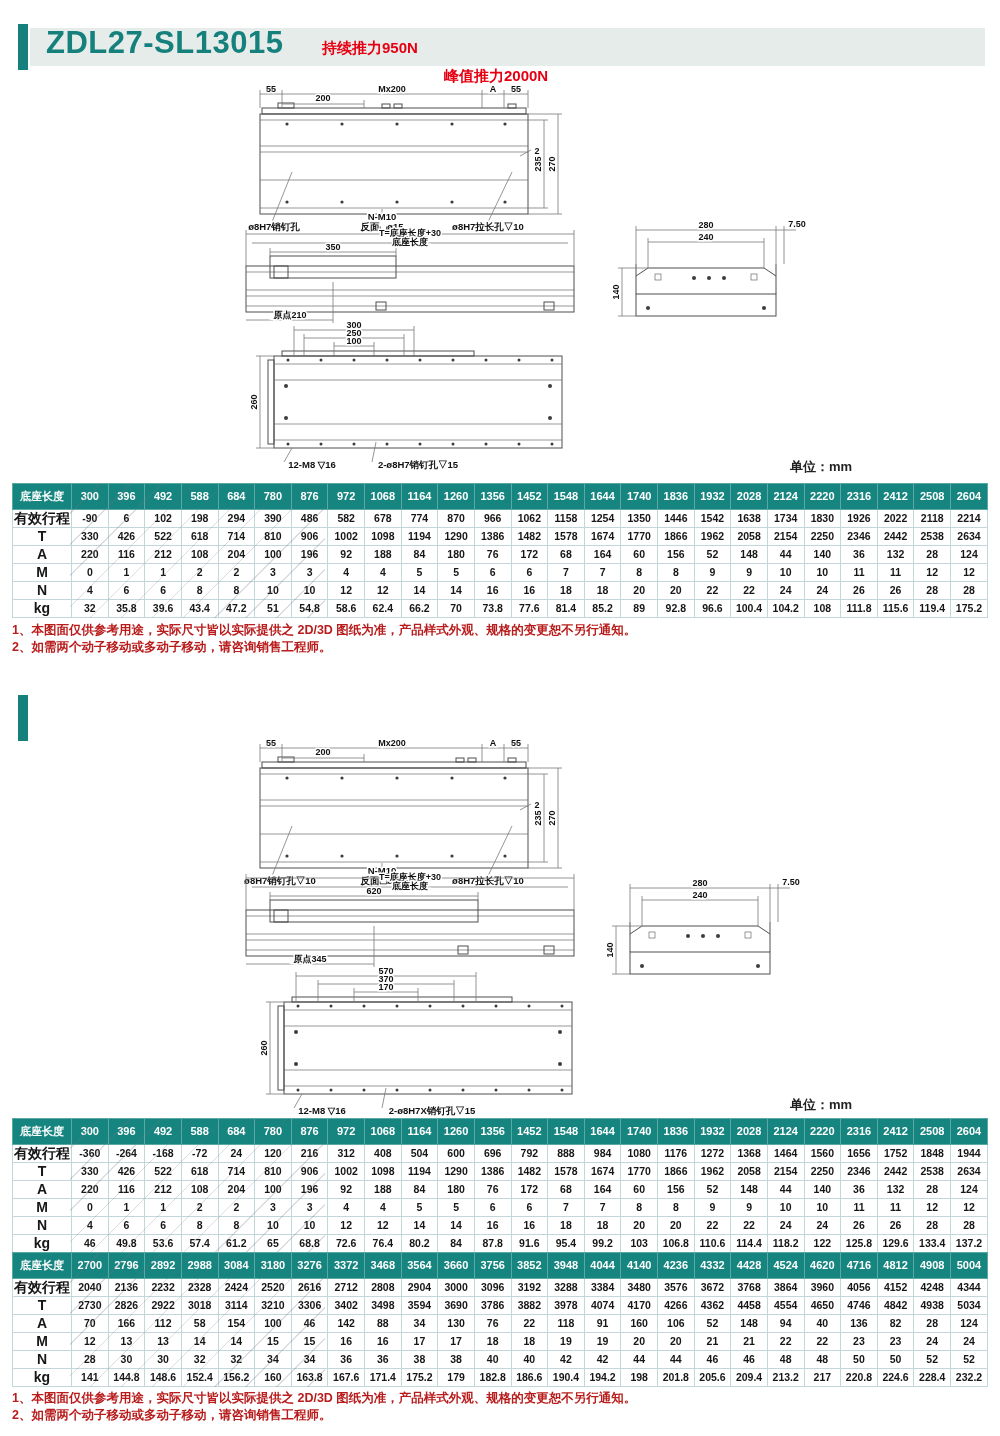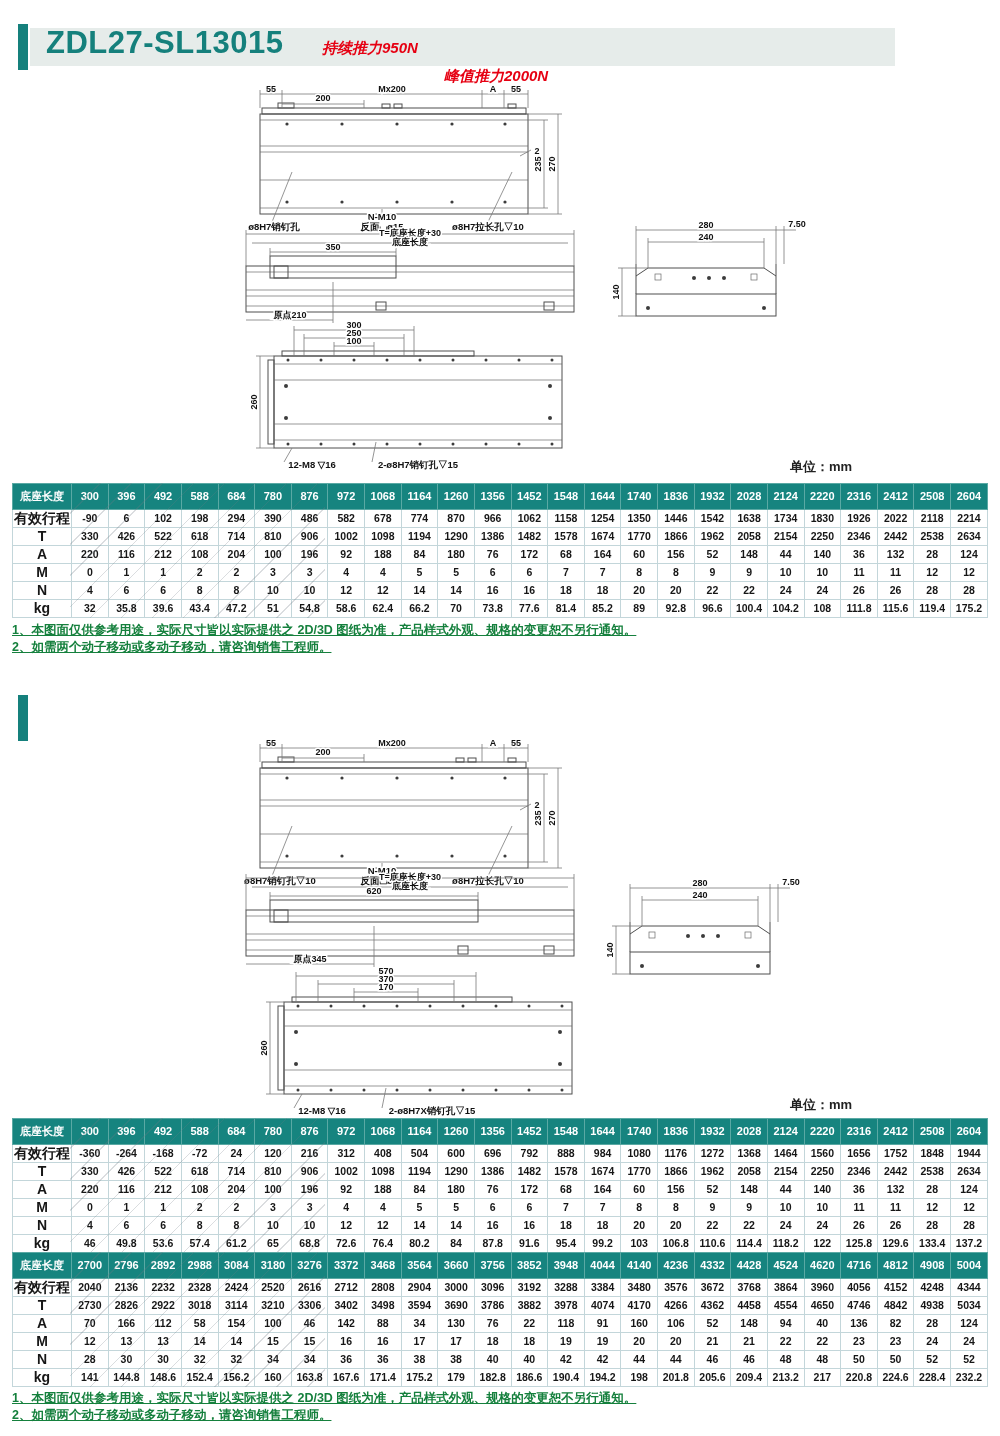--- a/index.html
+++ b/index.html
@@ -1,27 +1,27 @@
 <!DOCTYPE html>
 <html><head>
 <meta charset="utf-8">
 <style>
   html,body{margin:0;padding:0;background:#fff;}
   .page{position:relative;width:1000px;height:1436px;background:#fff;overflow:hidden;
         font-family:"Liberation Sans",sans-serif;}
   
-  .band{position:absolute;left:30px;width:865px;height:38px;background:#e6ecea;}
+  .band{position:absolute;left:30px;width:955px;height:38px;background:#e6ecea;}
   .accent{position:absolute;left:18px;width:10px;height:46px;background:#15807c;}
   .band .title{position:absolute;left:16px;top:-3px;color:#15807c;font-size:31px;font-weight:bold;letter-spacing:0.5px;}
-  .band .sub{position:absolute;top:11px;color:#e60012;font-size:15px;font-weight:bold;font-style:italic;}
+  .band .sub{position:absolute;top:11px;color:#e60012;font-size:15px;font-weight:bold;}
   .sub.s1{left:292px;} .sub.s2{left:414px;margin-top:28px;}
   
   .unit{position:absolute;left:790px;width:195px;text-align:left;font-size:13px;font-weight:bold;color:#222;}
   
-  .notes{position:absolute;left:12px;width:976px;color:#15803d;font-size:12.5px;font-weight:bold;line-height:17px;text-decoration:underline;}
+  .notes{position:absolute;left:12px;width:976px;color:#b91c1c;font-size:12.5px;font-weight:bold;line-height:17px;}
   
   .tblwrap{position:absolute;left:12px;width:976px;}
   .tblwrap::after{content:"";position:absolute;left:58px;top:0;width:255px;height:100%;pointer-events:none;
      background:repeating-linear-gradient(135deg,rgba(110,120,130,0) 0 21px,rgba(110,120,130,.25) 21px 22px);}
   table.spec{border-collapse:collapse;table-layout:fixed;width:100%;}
   table.spec th,table.spec td{border:1px solid #c3d6da;text-align:center;vertical-align:middle;
      font-weight:bold;color:#161616;background:#fff;font-size:10.5px;padding:0;height:17px;
      line-height:17px;white-space:nowrap;overflow:hidden;}
   table.spec thead th{background:#16847f;color:#fff;font-size:11px;height:25px;line-height:25px;border:1px solid #5aa9a4;}
   table.spec tbody th{font-size:14px;border-radius:7px;}

